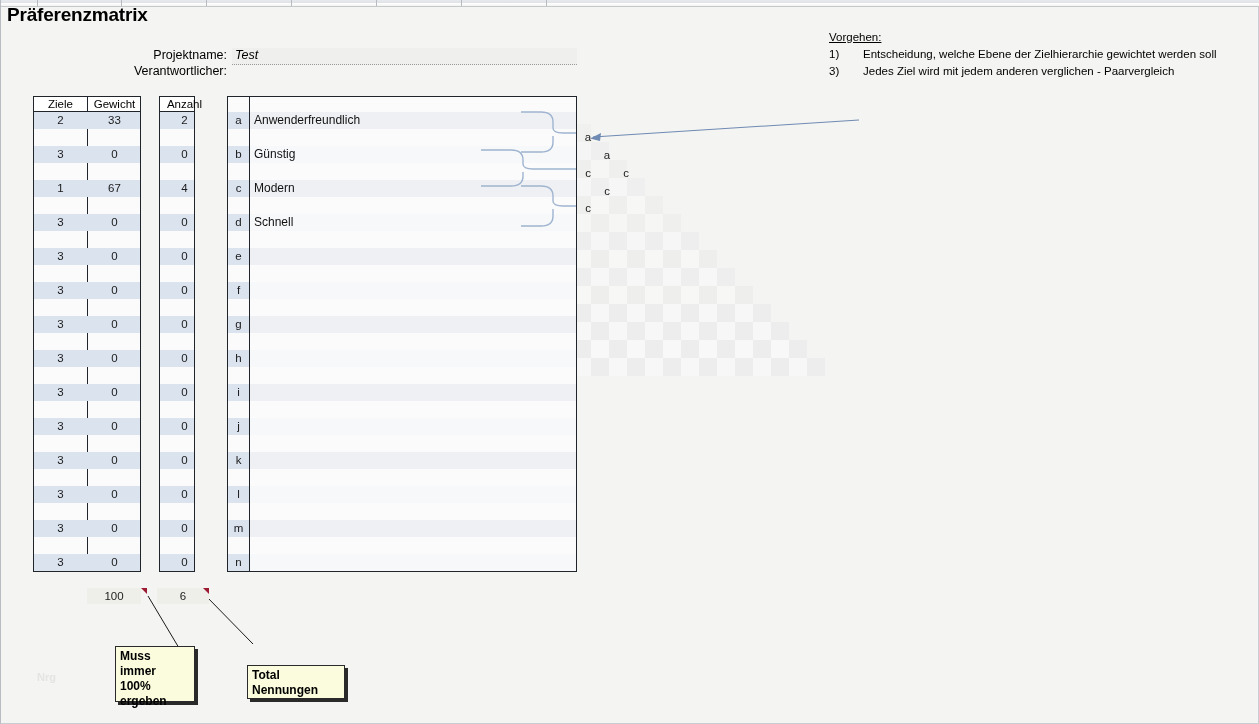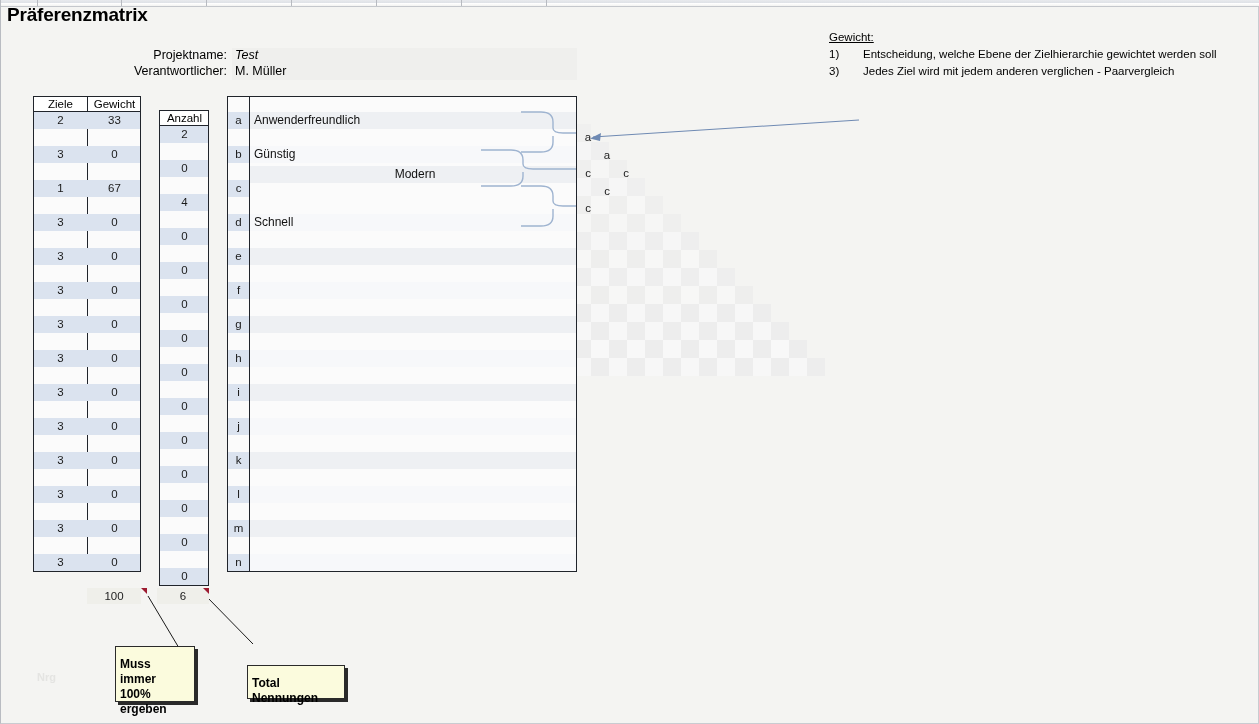--- a/index.html
+++ b/index.html
@@ -117,21 +117,21 @@
     border-left:6px solid transparent;
   }
 
   
   .callout{
     position:absolute;
     background:#fbfbdd;
     border:1px solid #2a2a2a;
     box-shadow:3px 3px 0 #2a2a2a;
     font-size:12px;font-weight:bold;color:#000;
-    padding:10px 4px 3px 4px;
+    padding:2px 4px 3px 4px;
     line-height:15px;
     box-sizing:border-box;
   }
   .watermark{
     position:absolute;font-size:11px;color:#e4e4e2;font-weight:bold;
   }
   svg.ovl{position:absolute;left:0;top:0;width:1259px;height:724px;pointer-events:none;}
 </style>
 </head>
 <body>
@@ -151,28 +151,25 @@
   <div class="title">Präferenzmatrix</div>
 
   <div class="info-row" style="left:0px;top:48px;width:576px;">
     <div class="info-field underline" style="left:231px;width:345px;">
       <span class="info-value" style="left:3px;font-style:italic;">Test</span>
     </div>
     <div class="info-label" style="right:350px;">Projektname:</div>
   </div>
 
   <div class="info-row" style="left:0px;top:64px;width:576px;">
-    <div class="info-field" style="left:231px;width:345px;">
-      <span class="info-value" style="left:3px;">M. Müller</span>
-    </div>
     <div class="info-label" style="right:350px;">Verantwortlicher:</div>
   </div>
 
   <div class="vorgehen" style="left:828px;top:31px;">
-    <div class="vg-title">Gewicht:</div>
+    <div class="vg-title">Vorgehen:</div>
     <div class="vg-item">
       <span class="vg-num">1)</span><span>Entscheidung, welche Ebene der Zielhierarchie gewichtet werden soll</span>
     </div>
     <div class="vg-item">
       <span class="vg-num">3)</span><span>Jedes Ziel wird mit jedem anderen verglichen - Paarvergleich</span>
     </div>
   </div>
 
   <div id="checker-layer">
       <div style="position: absolute; width: 18px; height: 18px; left: 572px; top: 124px; background: rgb(236, 236, 236); opacity: 0.55;"></div>
@@ -327,21 +324,21 @@
         <div class="cell" style="left: 54px; width: 53px; top: 389px;">0</div>
         <div class="band" style="top: 423px;"></div>
         <div class="cell" style="left: 0px; width: 53px; top: 423px;">3</div>
         <div class="cell" style="left: 54px; width: 53px; top: 423px;">0</div>
         <div class="band" style="top: 457px;"></div>
         <div class="cell" style="left: 0px; width: 53px; top: 457px;">3</div>
         <div class="cell" style="left: 54px; width: 53px; top: 457px;">0</div>
       </div>
   </div>
 
-  <div class="tbl" id="count-table" style="left:158px;top:110px;width:50px;height:476px;">
+  <div class="tbl" id="count-table" style="left:158px;top:96px;width:36px;height:476px;">
     <div class="tbl-head">
       <div class="hcell" style="left:0px;width:49px;">Anzahl</div>
     </div>
     <div id="count-body">
         <div class="band" style="top: 15px;"></div>
         <div class="cell" style="left: 0px; width: 49px; top: 15px;">2</div>
         <div class="band" style="top: 49px;"></div>
         <div class="cell" style="left: 0px; width: 49px; top: 49px;">0</div>
         <div class="band" style="top: 83px;"></div>
         <div class="cell" style="left: 0px; width: 49px; top: 83px;">4</div>
@@ -371,21 +368,21 @@
   </div>
 
   <div class="tbl" id="criteria-table" style="left:226px;top:96px;width:350px;height:476px;">
     <div class="vrule" style="left:21px;top:0;height:474px;"></div>
     <div id="criteria-body">
         <div class="crit-letter" style="top: 15px;">a</div>
         <div class="crit-name" style="top: 15px;">Anwenderfreundlich</div>
         <div class="crit-letter" style="top: 49px;">b</div>
         <div class="crit-name alt" style="top: 49px;">Günstig</div>
         <div class="crit-letter" style="top: 83px;">c</div>
-        <div class="crit-name" style="top: 69px; text-align: center;">Modern</div>
+        <div class="crit-name" style="top: 83px;">Modern</div>
         <div class="crit-letter" style="top: 117px;">d</div>
         <div class="crit-name alt" style="top: 117px;">Schnell</div>
         <div class="crit-letter" style="top: 151px;">e</div>
         <div class="crit-name" style="top: 151px;"></div>
         <div class="crit-letter" style="top: 185px;">f</div>
         <div class="crit-name alt" style="top: 185px;"></div>
         <div class="crit-letter" style="top: 219px;">g</div>
         <div class="crit-name" style="top: 219px;"></div>
         <div class="crit-letter" style="top: 253px;">h</div>
         <div class="crit-name alt" style="top: 253px;"></div>

